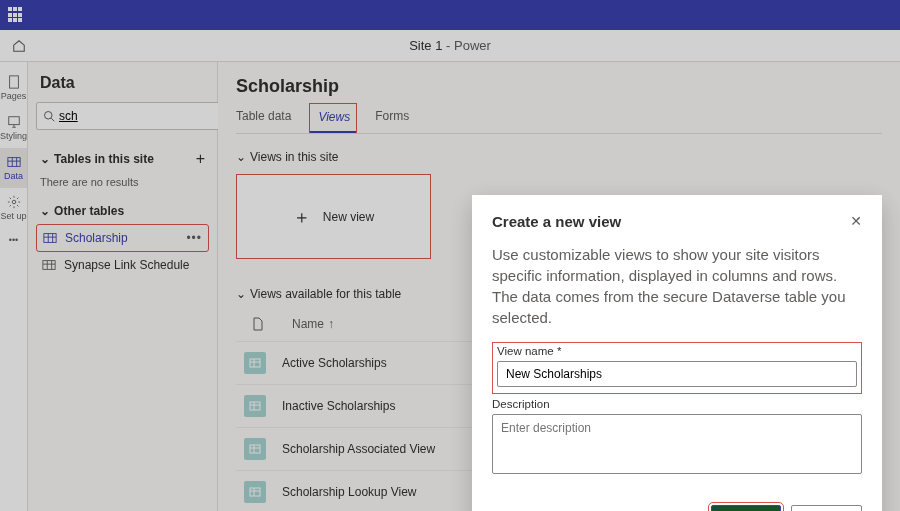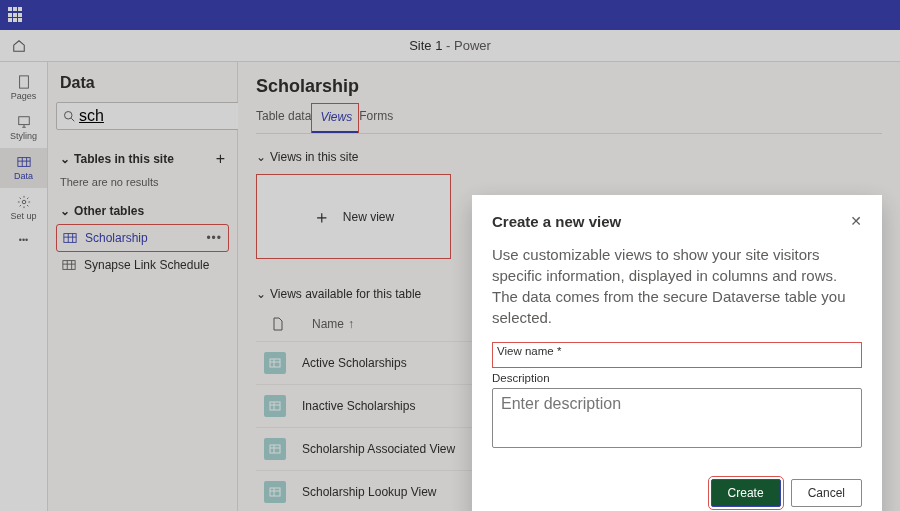--- a/index.html
+++ b/index.html
@@ -9,43 +9,43 @@
 .waffle { width: 16px; height: 16px; margin-right: 10px; display: flex; flex-wrap: wrap; gap: 1px; }
 .waffle span { width: 4px; height: 4px; background: #fff; }
 .app-title { font-size: 13px; font-weight: 400; }
 
 .sitebar { height: 32px; border-bottom: 1px solid #e1dfdd; display: flex; align-items: center; justify-content: center; background: #fff; position: relative; }
 .home-icon { position: absolute; left: 12px; color: #605e5c; }
 .site-status { color: #605e5c; }
 
 .main { display: flex; height: calc(511px - 62px); }
 
-.leftnav { width: 48px; background: #fff; border-right: 1px solid #e1dfdd; display: flex; flex-direction: column; align-items: center; padding-top: 6px; }
+.leftnav { width: 28px; background: #fff; border-right: 1px solid #e1dfdd; display: flex; flex-direction: column; align-items: center; padding-top: 6px; }
 .nav-item { width: 100%; height: 40px; display: flex; flex-direction: column; align-items: center; justify-content: center; font-size: 9px; color: #605e5c; cursor: pointer; gap: 2px; }
 .nav-item.active { background: #edebe9; color: #3b42b0; }
 .nav-item svg { width: 14px; height: 14px; }
 
 .sidebar { width: 190px; background: #faf9f8; border-right: 1px solid #e1dfdd; padding: 12px 8px; }
 .sidebar h2 { font-size: 16px; font-weight: 600; margin-bottom: 10px; padding-left: 4px; }
 .searchbox { display: flex; align-items: center; background: #fff; border: 1px solid #c8c6c4; border-radius: 2px; height: 28px; padding: 0 6px; margin-bottom: 14px; }
-.searchbox input { border: none; outline: none; flex: 1; font-size: 16px; padding: 0 4px; text-decoration: underline; }
+.searchbox input { border: none; outline: none; flex: 1; font-size: 12px; padding: 0 4px; text-decoration: underline; }
 .searchbox .sicon { color: #605e5c; }
 .filter-btn { margin-left: 6px; color: #605e5c; }
 
 .side-section-head { display: flex; align-items: center; justify-content: space-between; padding: 6px 4px; font-size: 12px; font-weight: 600; cursor: pointer; }
 .side-section-head .chev { margin-right: 4px; }
 .side-note { font-size: 11px; color: #605e5c; padding: 2px 4px 10px; }
 .table-row { display: flex; align-items: center; padding: 6px; border-radius: 3px; font-size: 12px; gap: 8px; cursor: pointer; }
 .table-row.selected { border: 1.5px solid #d9534f; color: #3b42b0; }
 .table-row .dots { margin-left: auto; color: #605e5c; letter-spacing: 1px; }
 .table-glyph { width: 14px; height: 14px; }
 
 .content { flex: 1; padding: 14px 18px; overflow: auto; background: #faf9f8; }
 .content h1 { font-size: 18px; font-weight: 600; margin-bottom: 6px; }
-.tabs { display: flex; border-bottom: 1px solid #e1dfdd; margin-bottom: 16px; }
+.tabs { display: flex; gap: 18px; border-bottom: 1px solid #e1dfdd; margin-bottom: 16px; }
 .tab { font-size: 12px; padding: 6px 0 8px; color: #605e5c; cursor: pointer; position: relative; }
 .tab.active { color: #3b42b0; border: 1.5px solid #d9534f; padding-left: 8px; padding-right: 6px; font-style: italic; }
 .tab.active::after { content: ""; position: absolute; bottom: -1px; left: 0; right: 0; height: 2px; background: #3b42b0; }
 
 .subsection-head { font-size: 12px; color: #323130; margin-bottom: 10px; display: flex; align-items: center; gap: 4px; }
 .newview-card { width: 195px; height: 85px; border: 1.5px solid #d9534f; display: flex; align-items: center; justify-content: center; gap: 12px; font-size: 12px; background: #fff; cursor: pointer; }
 .plus { font-size: 18px; font-weight: 300; }
 
 .avail-head { font-size: 12px; margin: 28px 0 10px; display: flex; align-items: center; gap: 4px; }
 .views-table-header { display: flex; gap: 28px; padding: 6px 16px 10px; font-size: 12px; color: #605e5c; }
@@ -55,21 +55,21 @@
 
 
 .modal-overlay { position: absolute; inset: 0; background: rgba(0,0,0,0.18); }
 .modal { position: absolute; right: 18px; top: 195px; width: 410px; background: #fff; box-shadow: 0 8px 24px rgba(0,0,0,0.2); padding: 18px 20px; }
 .modal-head { display: flex; justify-content: space-between; align-items: flex-start; margin-bottom: 14px; }
 .modal-head h3 { font-size: 15px; font-weight: 600; }
 .modal-desc { font-size: 15px; color: #605e5c; line-height: 1.4; margin-bottom: 14px; }
 .field-wrap { border: 1.5px solid #d9534f; padding: 2px 4px 6px; margin-bottom: 4px; }
 .field-label { font-size: 11.5px; color: #323130; margin-bottom: 4px; display: block; }
 .field-input { width: 100%; height: 26px; border: 1px solid #8a8886; border-radius: 2px; padding: 0 8px; font-size: 12px; outline: none; }
-.field-textarea { width: 100%; height: 60px; border: 1px solid #8a8886; border-radius: 2px; padding: 6px 8px; font-size: 16px; resize: none; font-family: inherit; }
+.field-textarea { width: 100%; height: 60px; border: 1px solid #8a8886; border-radius: 2px; padding: 6px 8px; font-size: 12px; resize: none; font-family: inherit; }
 .modal-actions { display: flex; justify-content: flex-end; gap: 10px; margin-top: 28px; }
 .btn { height: 28px; padding: 0 16px; font-size: 12px; border-radius: 2px; cursor: pointer; }
 .btn-primary { background: #14532d; color: #fff; border: 1px solid #3b42b0; outline: 1.5px solid #d9534f; outline-offset: 2px; }
 .btn-secondary { background: #fff; color: #323130; border: 1px solid #8a8886; }
 .close-x { cursor: pointer; color: #605e5c; font-size: 14px; }
 
 svg { display: block; }
 </style>
 </head>
 <body>
@@ -250,20 +250,21 @@
 
 <div class="modal-overlay"></div>
 <div class="modal">
   <div class="modal-head">
     <h3>Create a new view</h3>
     <span class="close-x">✕</span>
   </div>
   <p class="modal-desc">Use customizable views to show your site visitors specific information, displayed in columns and rows. The data comes from the secure Dataverse table you selected.</p>
   <div class="field-wrap">
     <label class="field-label">View name *</label>
+    <input class="field-input" value="New Scholarships" style="">
   </div>
   <label class="field-label">Description</label>
   <textarea class="field-textarea" placeholder="Enter description" style=""></textarea>
   <div class="modal-actions">
     <button class="btn btn-primary">Create</button>
     <button class="btn btn-secondary">Cancel</button>
   </div>
 </div>
 
 </body></html>

